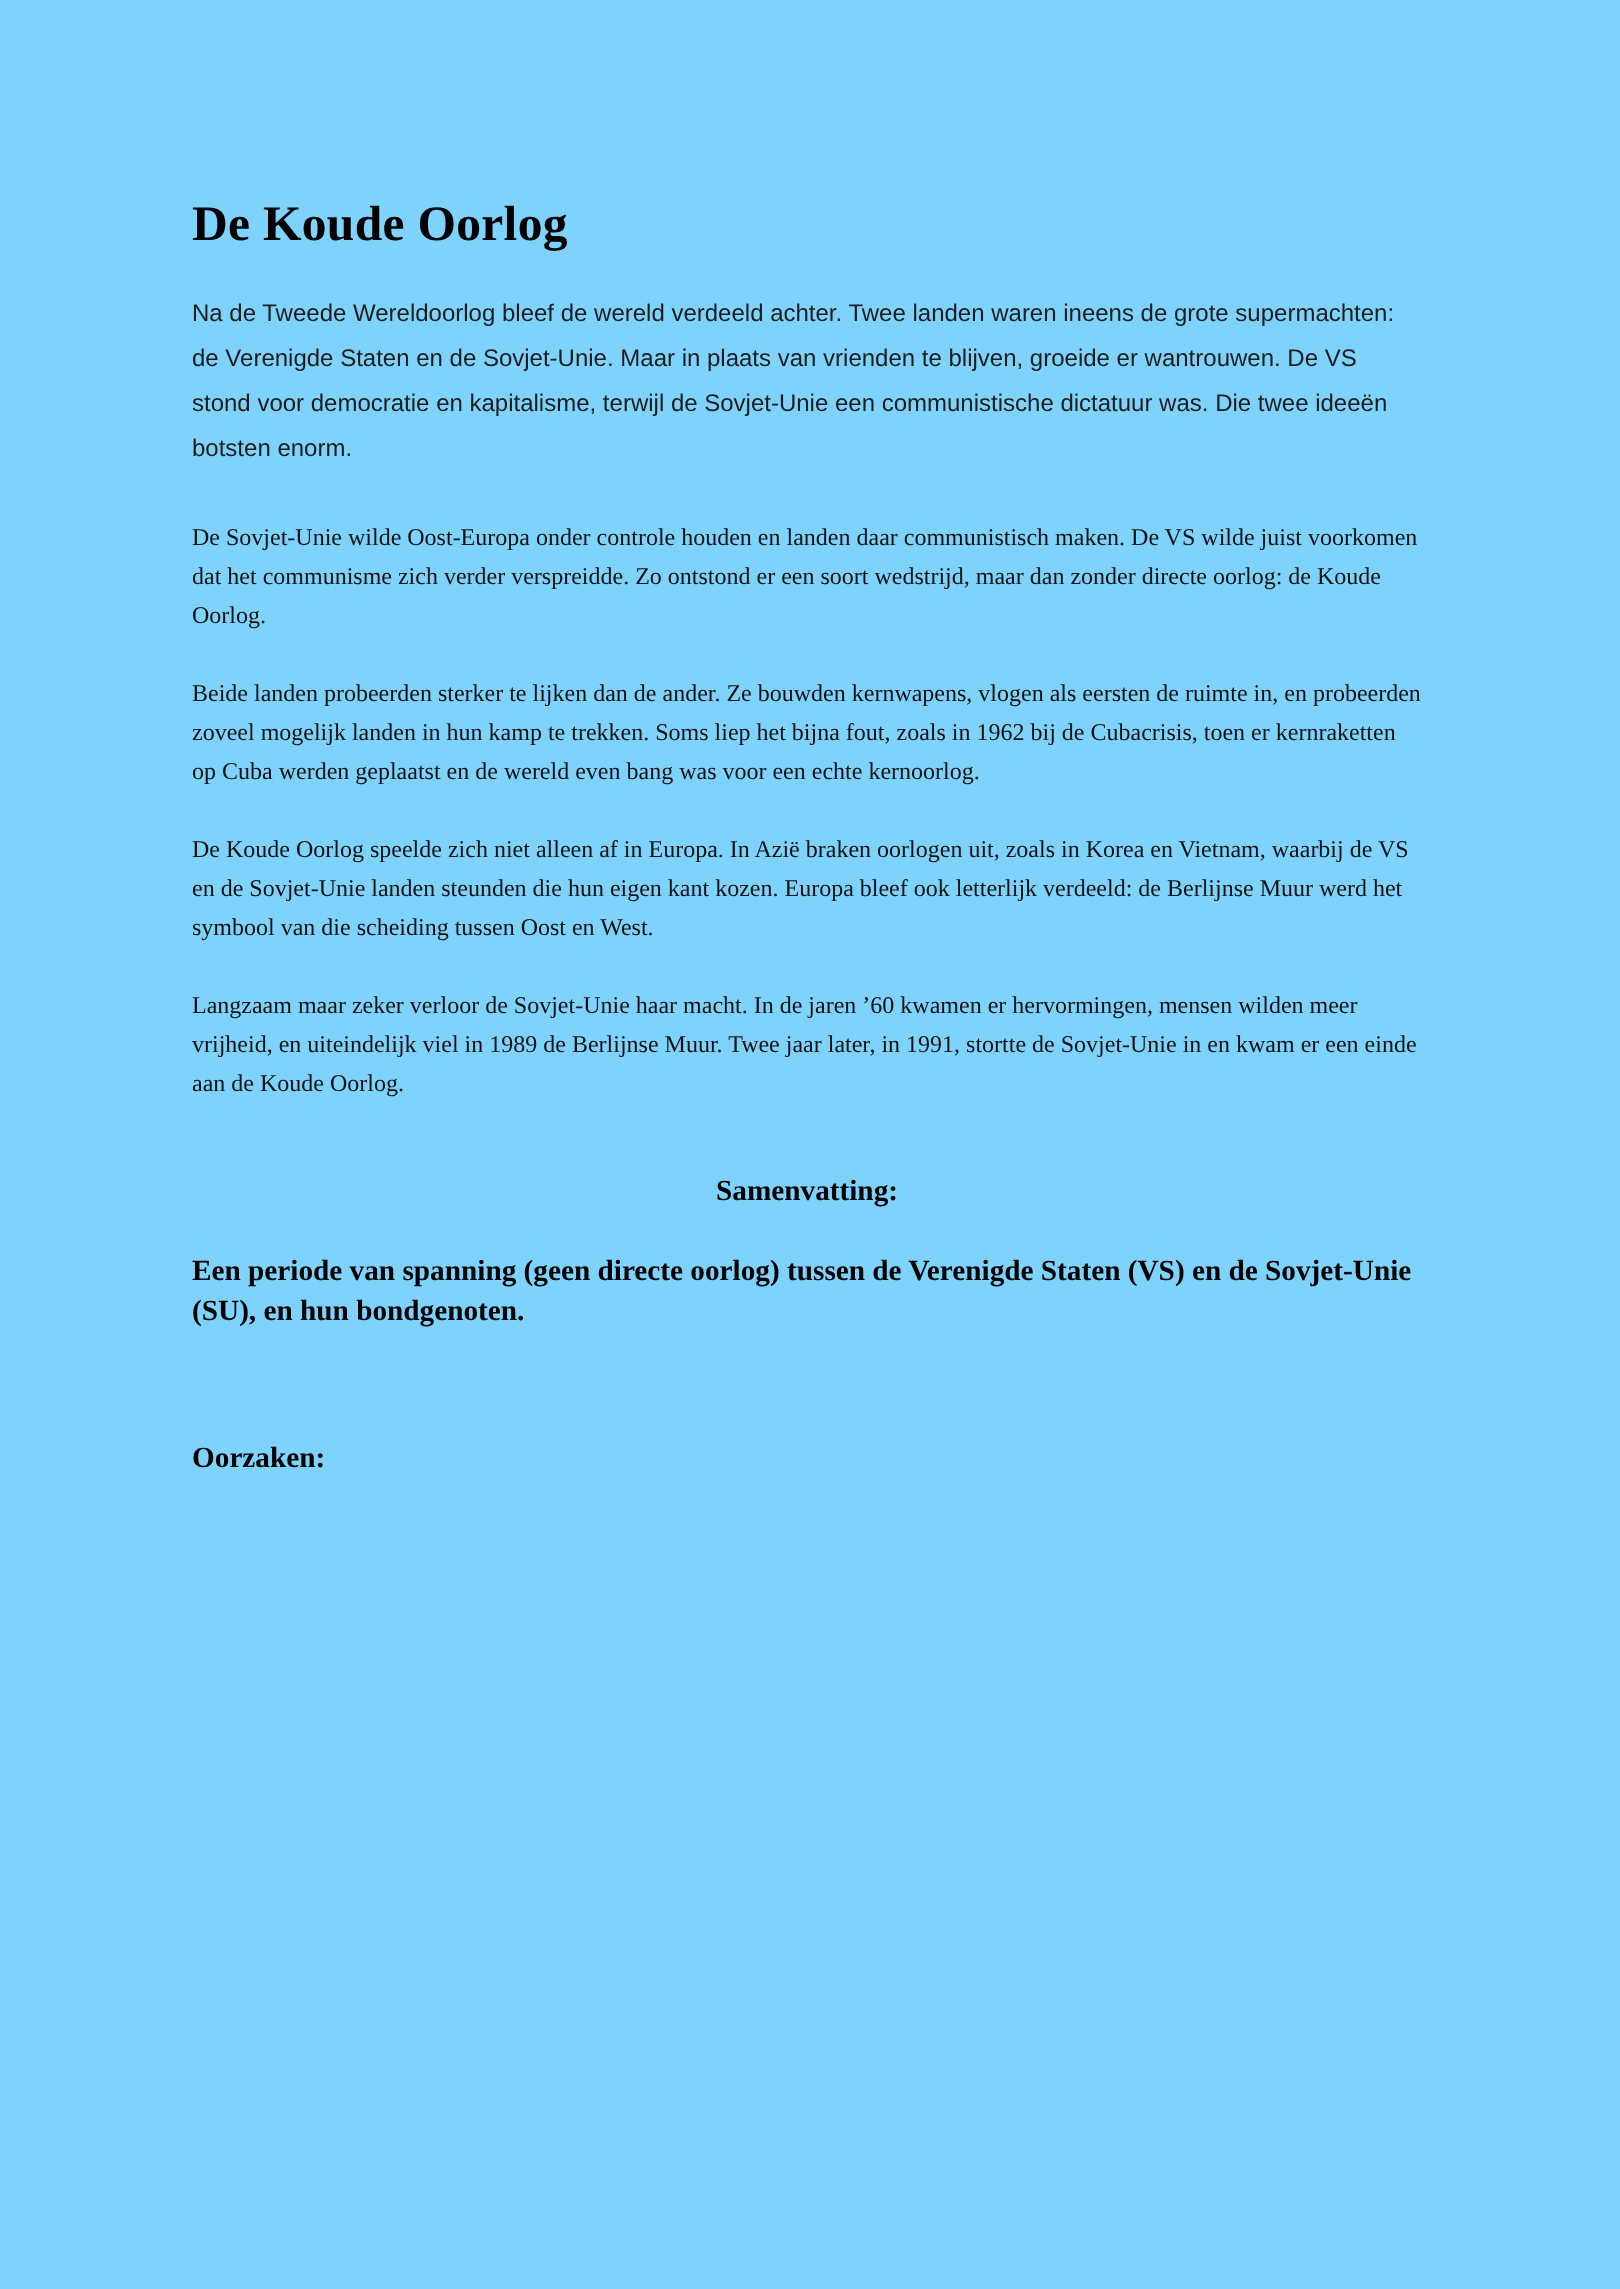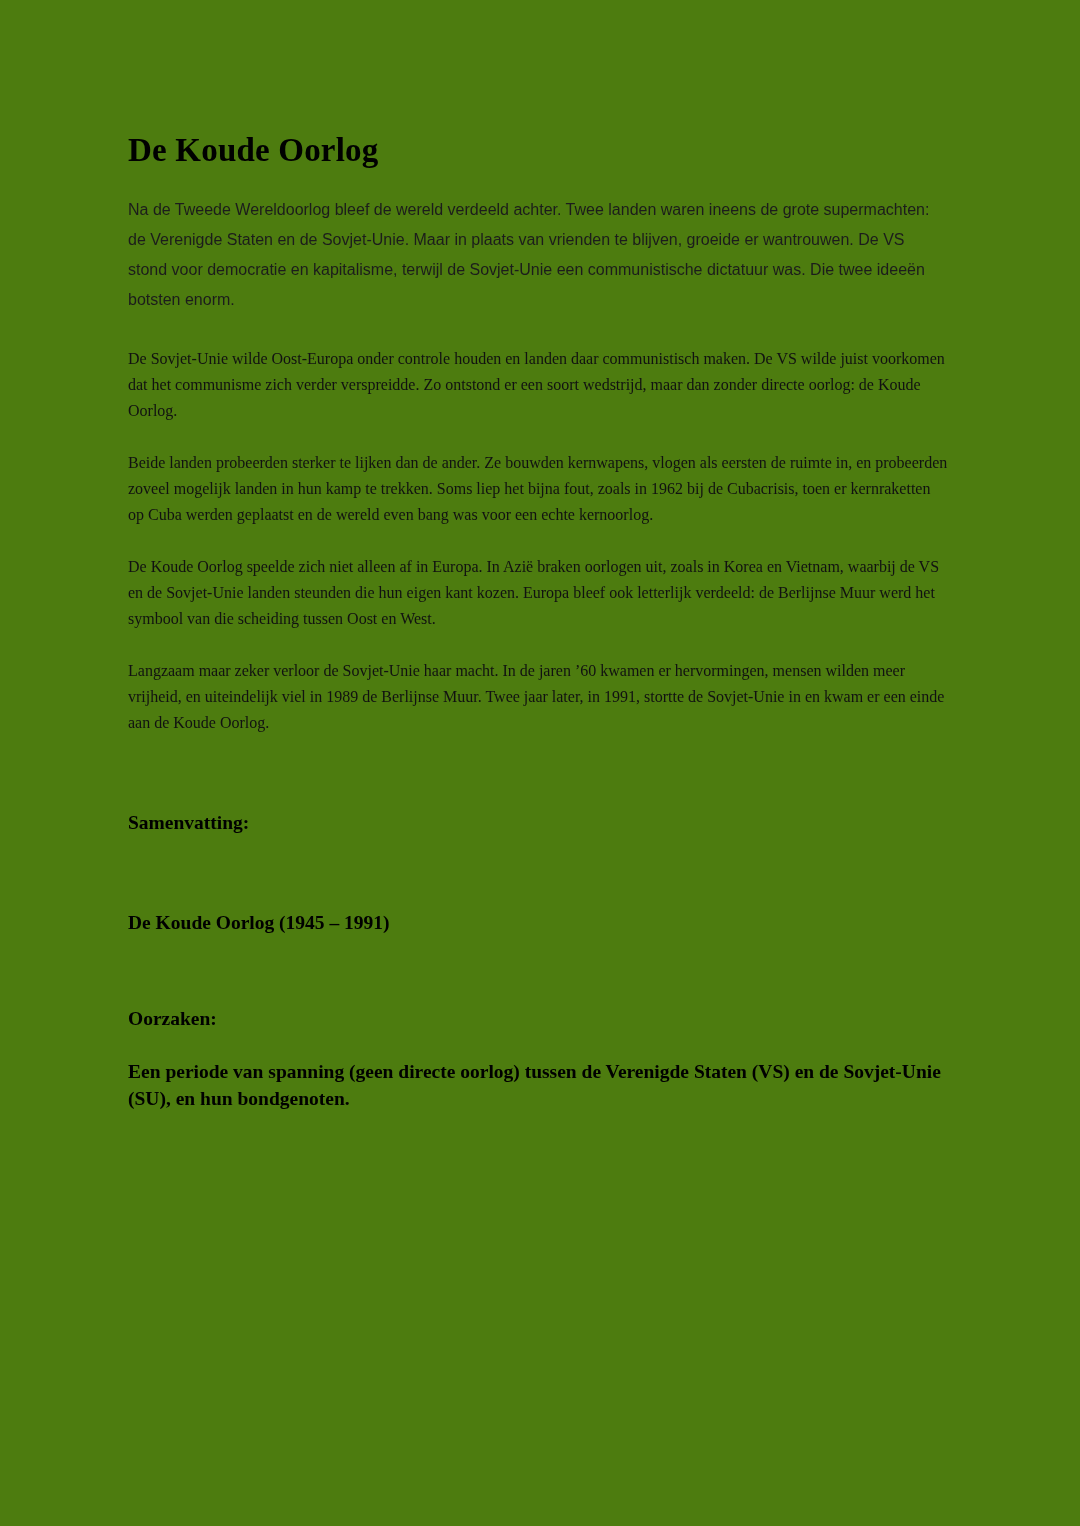--- a/index.html
+++ b/index.html
@@ -10,21 +10,21 @@
     width: 1080px;
     height: 1526px;
     position: relative;
     font-family: "Liberation Serif", serif;
     color: #111111;
     overflow: hidden;
   }
   .page {
     width: 1080px;
     height: 1526px;
-    background: #4d7c0f;
+    background: #7dd3fc;
     padding: 132px 132px 0 128px;
   }
   h1.doc-title {
     font-family: "Liberation Serif", serif;
     font-size: 33px;
     font-weight: 700;
     color: #000000;
     letter-spacing: 0.2px;
     margin-bottom: 26px;
   }
@@ -44,21 +44,21 @@
     margin-bottom: 26px;
     max-width: 828px;
   }
   .heading {
     font-family: "Liberation Serif", serif;
     font-size: 19.5px;
     font-weight: 700;
     color: #000000;
     max-width: 828px;
   }
-  .h-samenvatting { margin-top: 76px; }
+  .h-samenvatting { margin-top: 48px; text-align: center; }
   .h-subtitle     { margin-top: 78px; }
   .h-question     { margin-top: 68px; }
   .h-answer       { margin-top: 28px; line-height: 27px; }
   .h-oorzaken     { margin-top: 74px; }
 </style>
 </head>
 <body>
 
 <div class="page">
 
@@ -70,20 +70,19 @@
 
   <p class="body-par">Beide landen probeerden sterker te lijken dan de ander. Ze bouwden kernwapens, vlogen als eersten de ruimte in, en probeerden zoveel mogelijk landen in hun kamp te trekken. Soms liep het bijna fout, zoals in 1962 bij de Cubacrisis, toen er kernraketten op Cuba werden geplaatst en de wereld even bang was voor een echte kernoorlog.</p>
 
   <p class="body-par">De Koude Oorlog speelde zich niet alleen af in Europa. In Azië braken oorlogen uit, zoals in Korea en Vietnam, waarbij de VS en de Sovjet-Unie landen steunden die hun eigen kant kozen. Europa bleef ook letterlijk verdeeld: de Berlijnse Muur werd het symbool van die scheiding tussen Oost en West.</p>
 
   <p class="body-par">Langzaam maar zeker verloor de Sovjet-Unie haar macht. In de jaren ’60 kwamen er hervormingen, mensen wilden meer vrijheid, en uiteindelijk viel in 1989 de Berlijnse Muur. Twee jaar later, in 1991, stortte de Sovjet-Unie in en kwam er een einde aan de Koude Oorlog.</p>
 
 
   <div class="heading h-samenvatting">Samenvatting:</div>
 
-  <div class="heading h-subtitle">De Koude Oorlog (1945 – 1991)</div>
 
 
+  <div class="heading h-answer">Een periode van spanning (geen directe oorlog) tussen de Verenigde Staten (VS) en de Sovjet-Unie (SU), en hun bondgenoten.</div>
+
   <div class="heading h-oorzaken">Oorzaken:</div>
-
-  <div class="heading h-answer">Een periode van spanning (geen directe oorlog) tussen de Verenigde Staten (VS) en de Sovjet-Unie (SU), en hun bondgenoten.</div>
 
 </div>
 
 </body></html>

